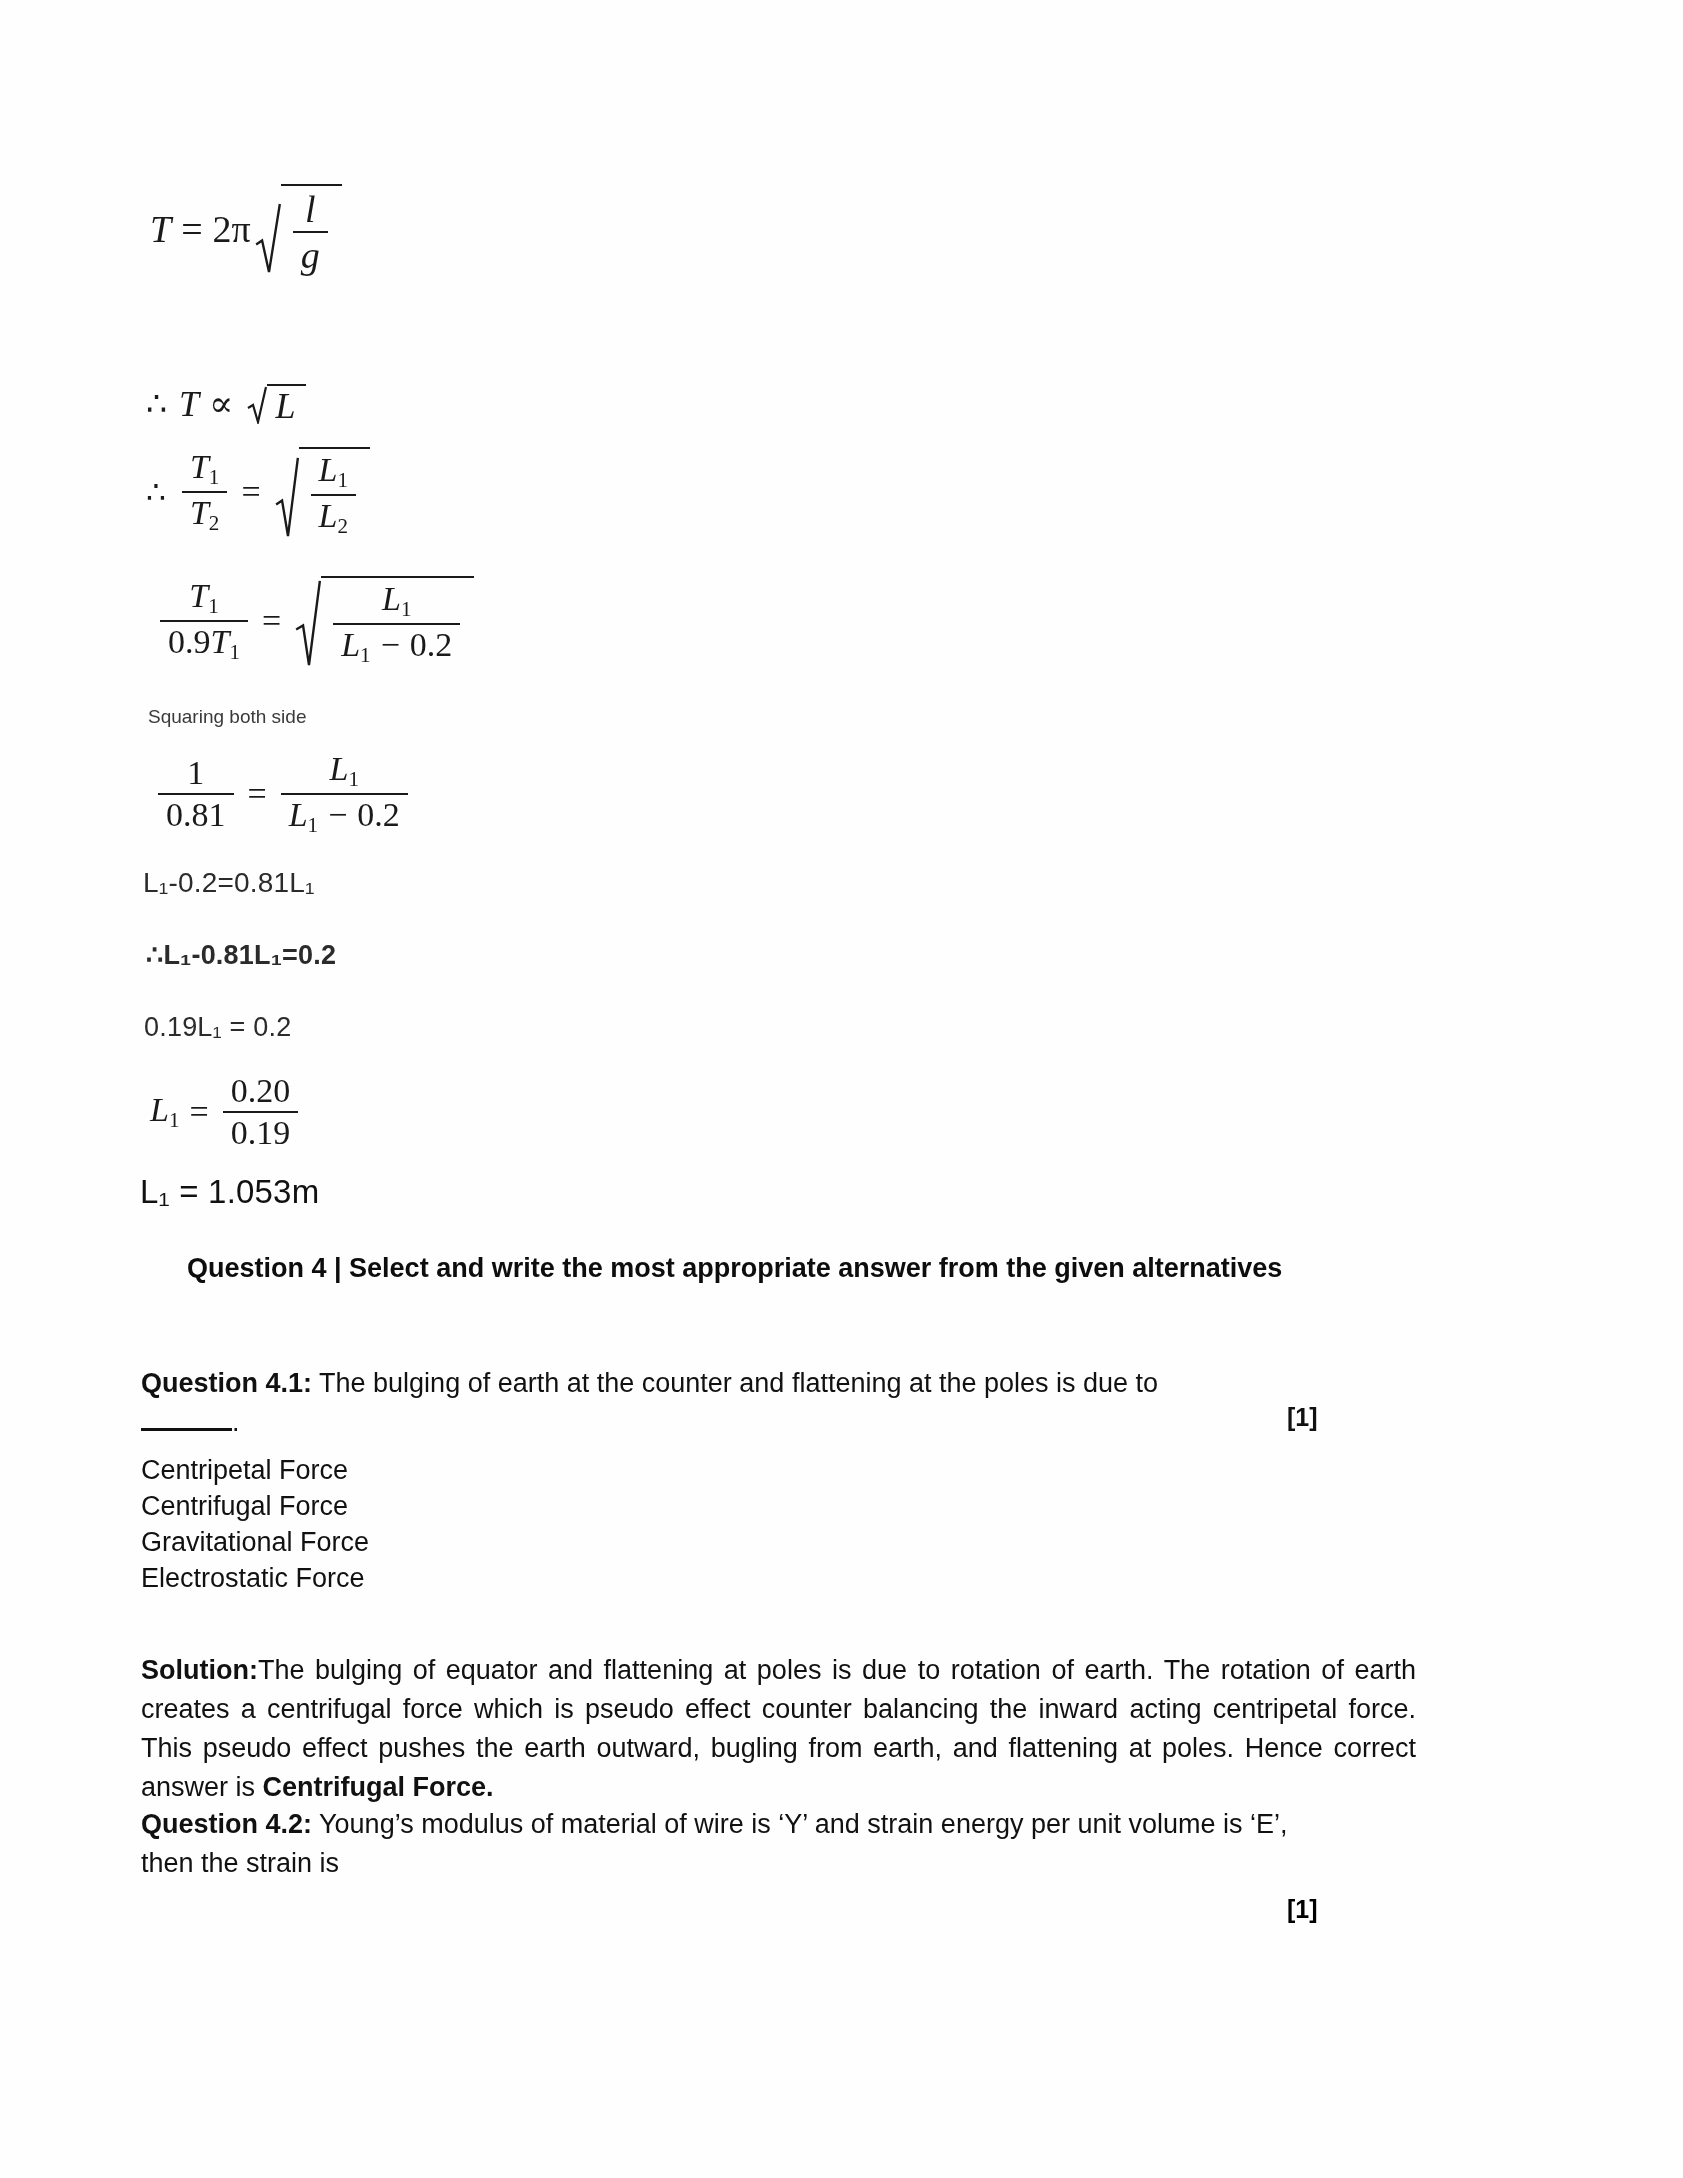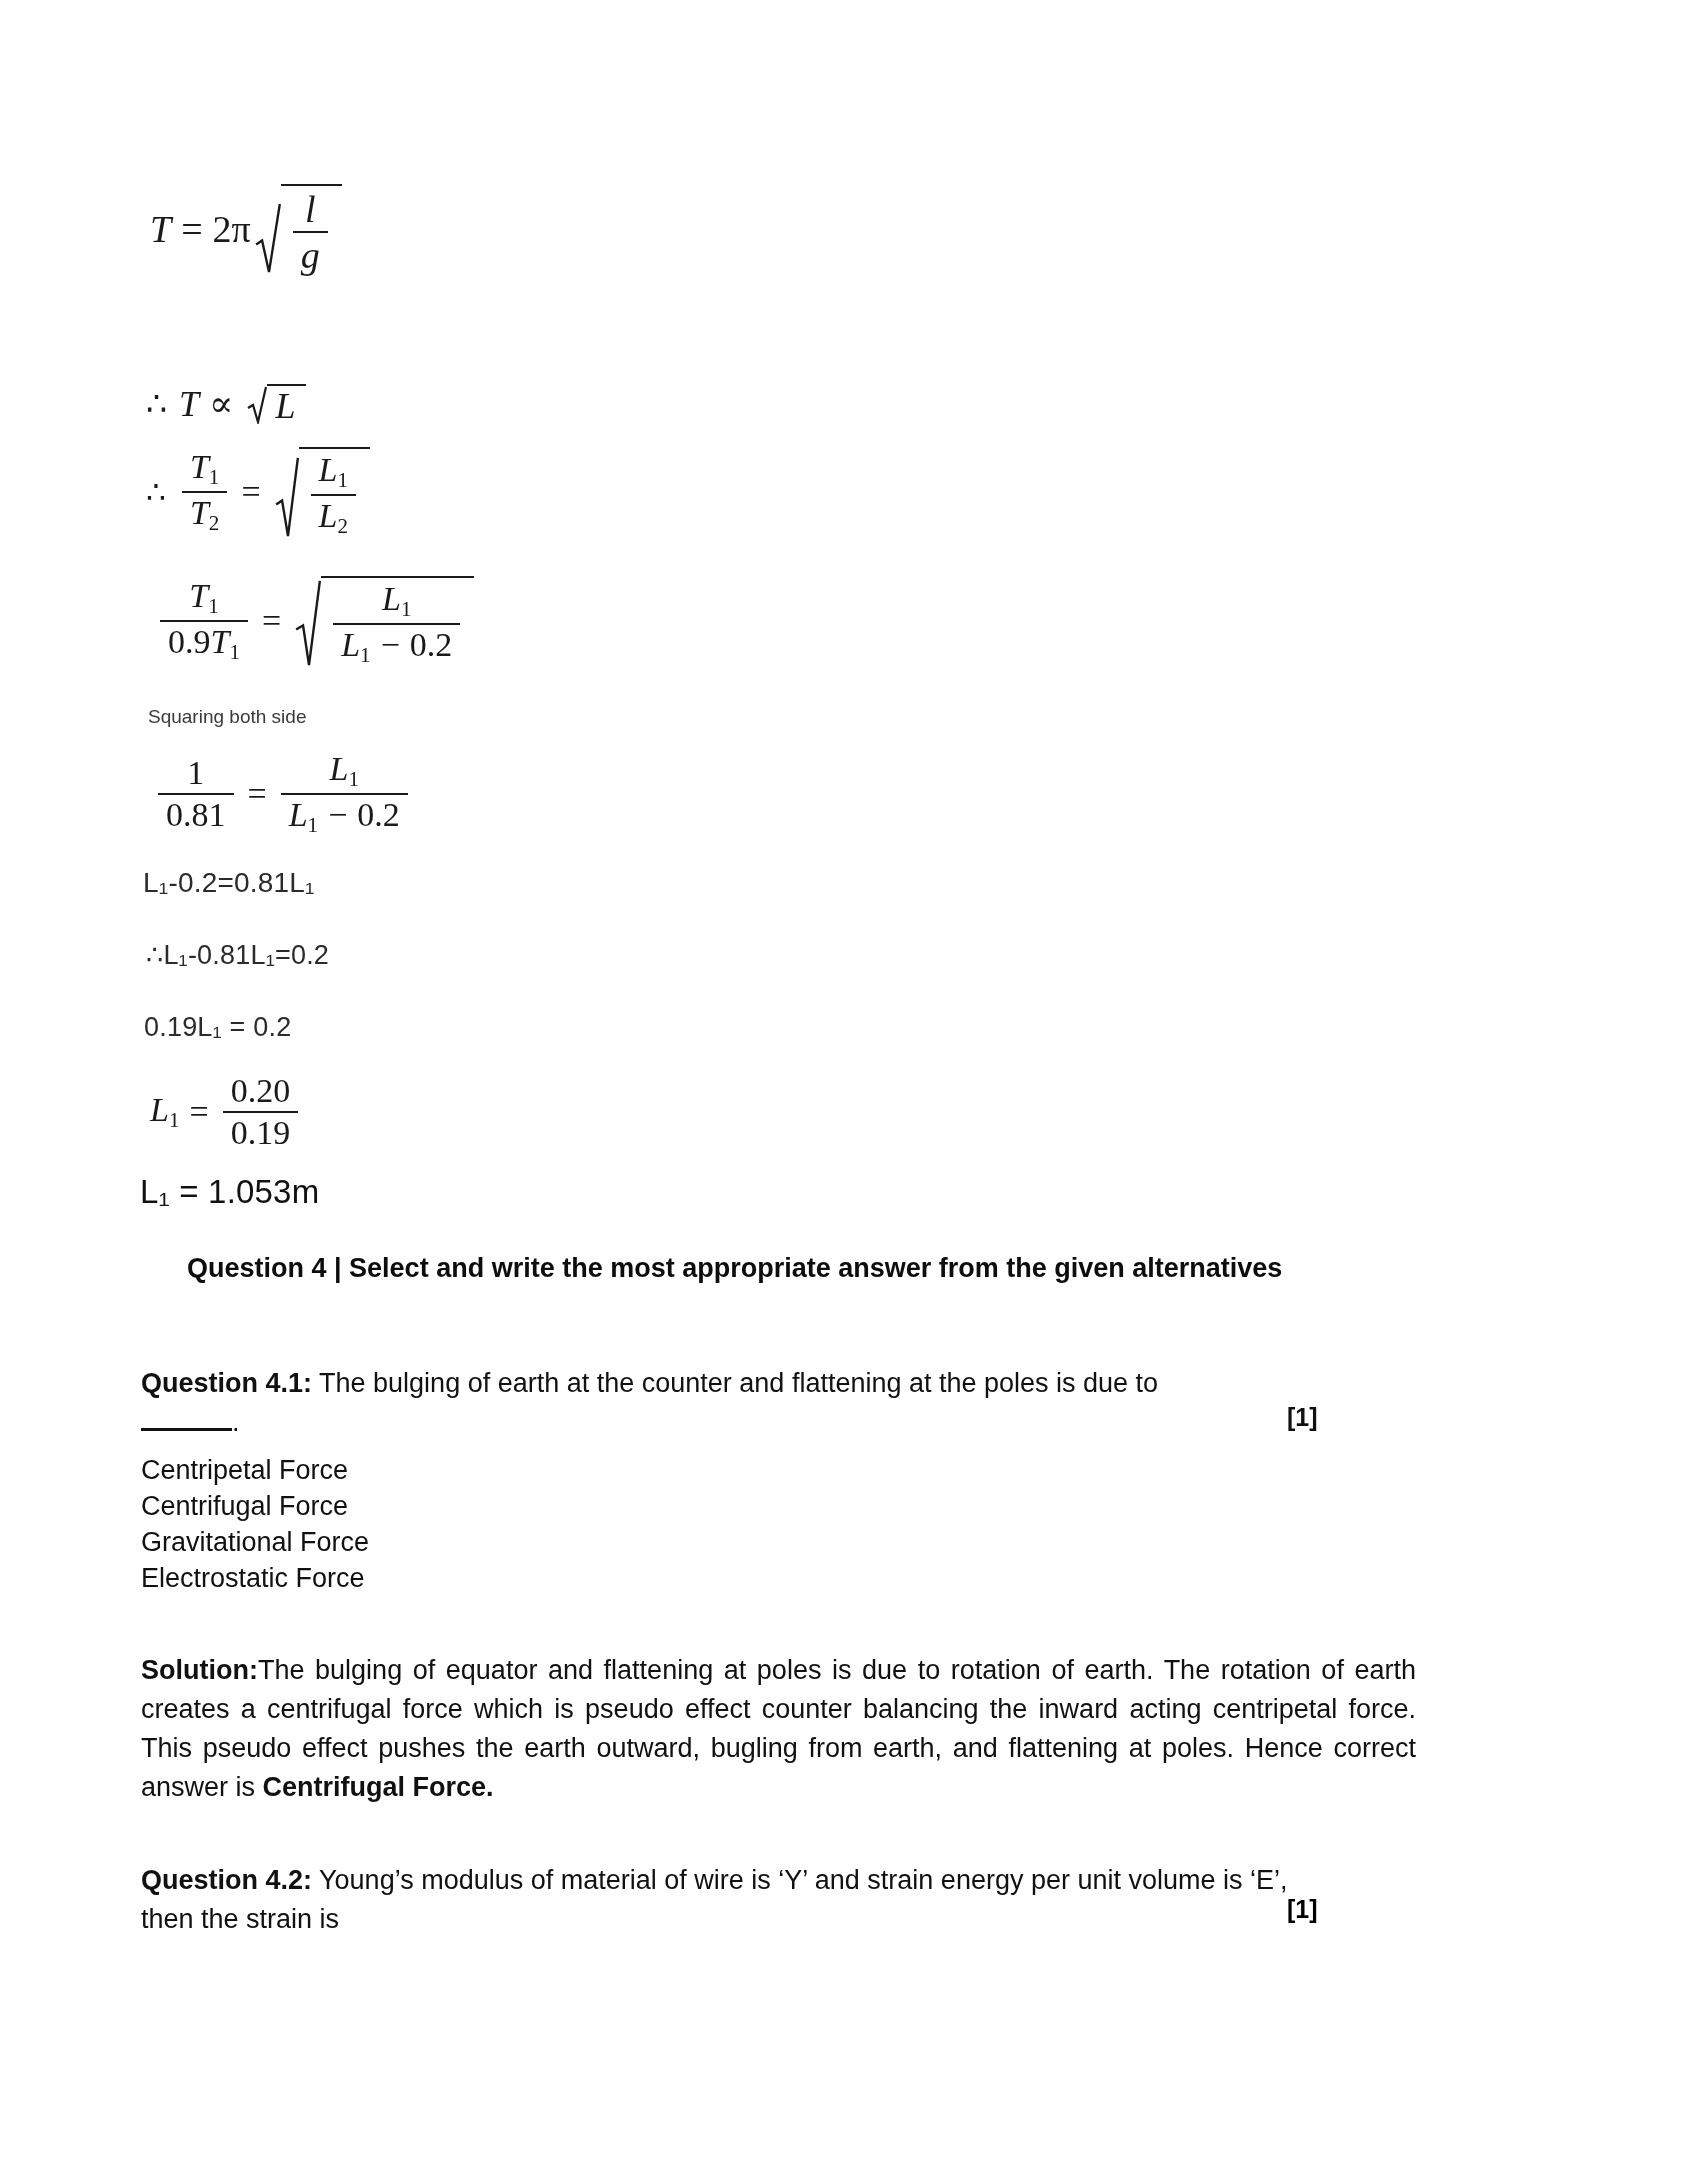--- a/index.html
+++ b/index.html
@@ -217,21 +217,21 @@
       <span class="op">=</span>
       <span class="frac">
         <span class="num"><span class="mi">L</span><sub>1</sub></span>
         <span class="den"><span class="mi">L</span><sub>1</sub><span class="op">−</span><span class="mn">0.2</span></span>
       </span>
     </div>
   </div>
 
   <div class="plainmath" style="position:absolute; left:-51px; top:867px; font-size:28px;">L₁-0.2=0.81L₁</div>
 
-  <div class="plainmath" style="position:absolute; left:-48px; top:939px; font-size:27px;">∴L₁-0.81L₁=0.2</div>
+  <div class="plainmath" style="position:absolute; left:-48px; top:939px; font-size:27px;font-weight:bold;">∴L₁-0.81L₁=0.2</div>
 
   <div class="plainmath" style="position:absolute; left:-50px; top:1012px; font-size:27px;">0.19L₁ = 0.2</div>
 
   <div style="position:absolute; left:-44px; top:1074px;">
     <div class="math" style="font-size:34px;">
       <span><span class="mi">L</span><sub>1</sub></span>
       <span class="op">=</span>
       <span class="frac">
         <span class="num mn">0.20</span>
         <span class="den mn">0.19</span>
@@ -260,21 +260,21 @@
     <div>Centripetal Force</div>
     <div>Centrifugal Force</div>
     <div>Gravitational Force</div>
     <div>Electrostatic Force</div>
   </div>
 
   <div class="para" style="position:absolute; left:-53px; top:1651px; width:1275px; text-align:justify;">
     <span class="q-label">Solution:</span><span>The bulging of equator and flattening at poles is due to rotation of earth. The rotation of earth creates a centrifugal force which is pseudo effect counter balancing the inward acting centripetal force. This pseudo effect pushes the earth outward, bugling from earth, and flattening at poles. Hence correct answer is </span><b>Centrifugal Force.</b>
   </div>
 
-  <div class="para" style="position:absolute; left:-53px; top:1861px; width:1148px; position:absolute;">
+  <div class="para" style="position:absolute; left:-53px; top:1805px; width:1148px; position:absolute;">
     <span class="q-label">Question 4.2:</span>
     <span>Young’s modulus of material of wire is ‘Y’ and strain energy per unit volume is ‘E’, then the strain is</span>
   </div>
   <div class="marks" style="position:absolute; left:1093px; top:1895px;">[1]</div>
 
 </div>
 </div>
 
 
 </body></html>

